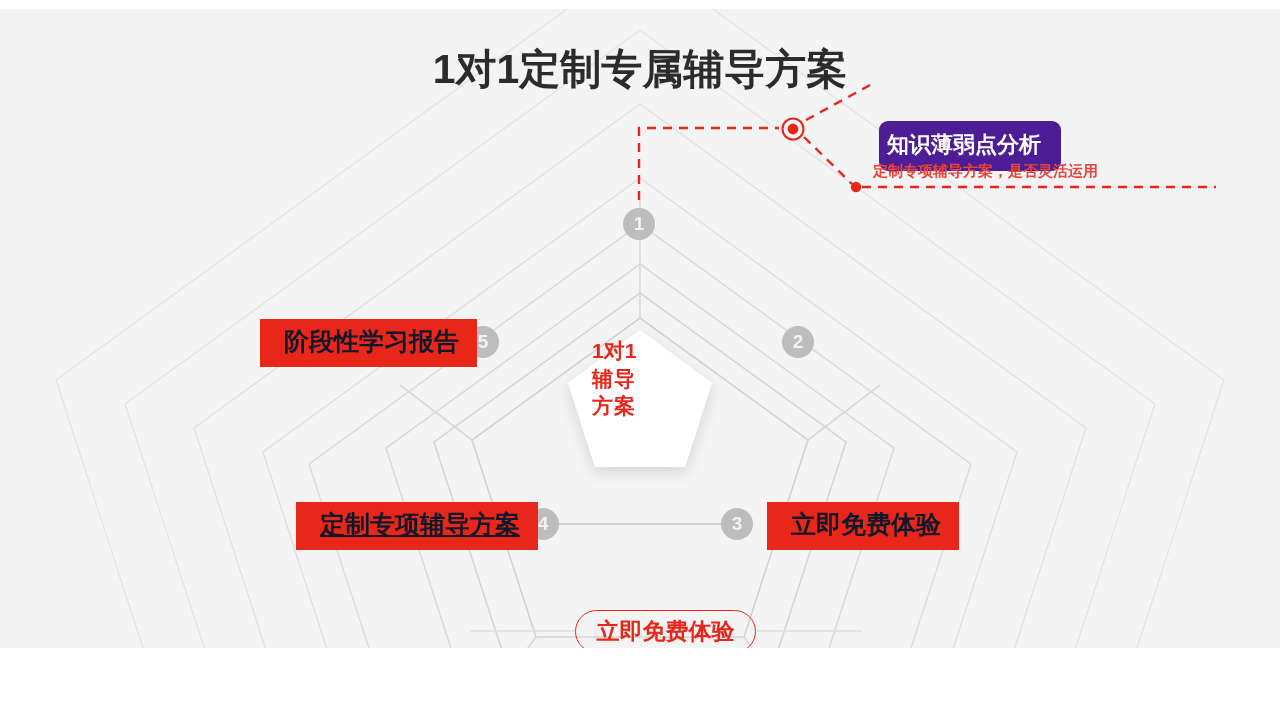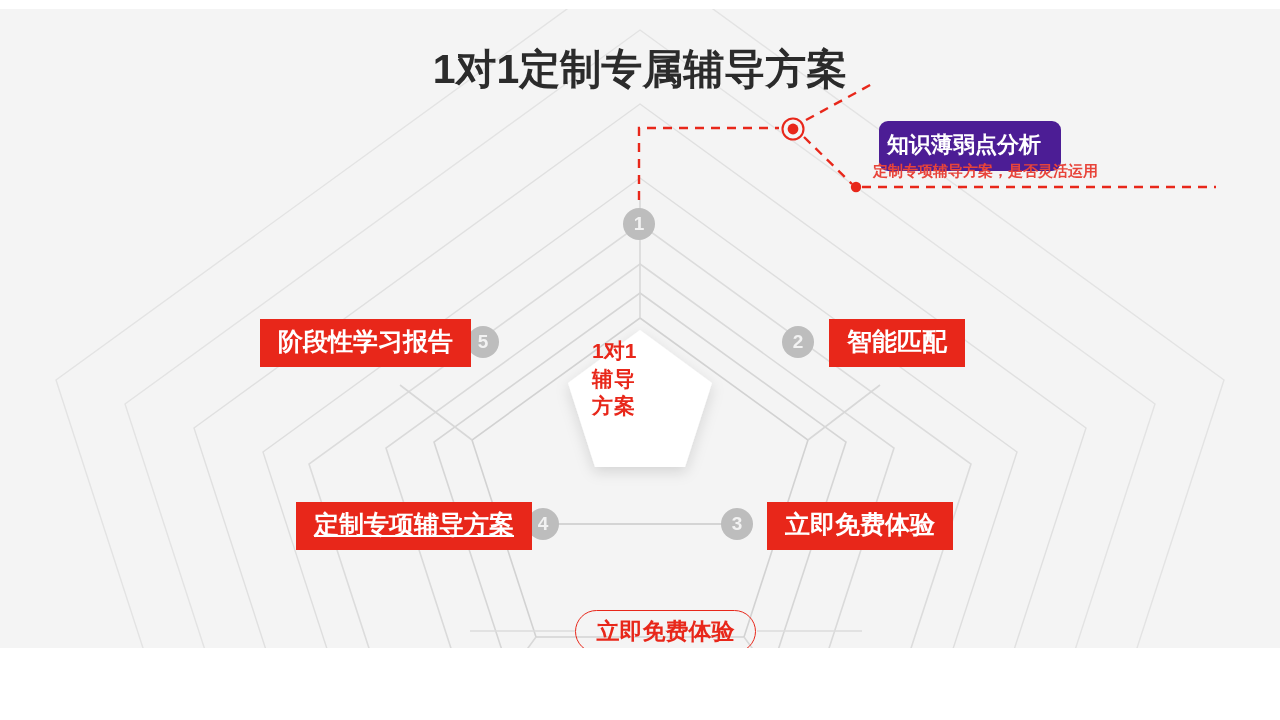--- a/index.html
+++ b/index.html
@@ -56,24 +56,24 @@
     font-weight: bold;
     color: #2b2b2b;
     letter-spacing: 0px;
     z-index: 12;
     white-space: nowrap;
   }
   
   .chip {
     position: absolute;
     background: #e8271a;
-    color: #ffffff;
+    color: #0f172a;
     font-size: 25px;
     font-weight: bold;
-    padding: 9px 18px 11px 18px;
+    padding: 9px 18px 11px 24px;
     box-sizing: border-box;
     line-height: 1.1;
     white-space: nowrap;
     z-index: 15;
   }
   .chip-report { left: 260px; top: 319px; }
   .chip-match  { left: 829px; top: 319px; }
   .chip-custom { left: 296px; top: 502px; text-decoration: underline; }
   .chip-tree   { left: 767px; top: 502px; }
 
@@ -229,21 +229,20 @@
       <circle cx="856" cy="187" r="5.2" fill="#e8271a"></circle>
     </g>
   </svg>
 
   <div class="title">1对1定制专属辅导方案</div>
 
   <div class="callout">知识薄弱点分析</div>
   <div class="callout-note">定制专项辅导方案，是否灵活运用</div>
 
   <div class="chip chip-report">阶段性学习报告</div>
-  <div class="chip chip-match">智能匹配</div>
   <div class="chip chip-custom">定制专项辅导方案</div>
   <div class="chip chip-tree">立即免费体验</div>
 
   <div class="badge badge-1">1</div>
   <div class="badge badge-2">2</div>
   <div class="badge badge-3">3</div>
   <div class="badge badge-4">4</div>
   <div class="badge badge-5">5</div>
 
   <div class="center-text">

